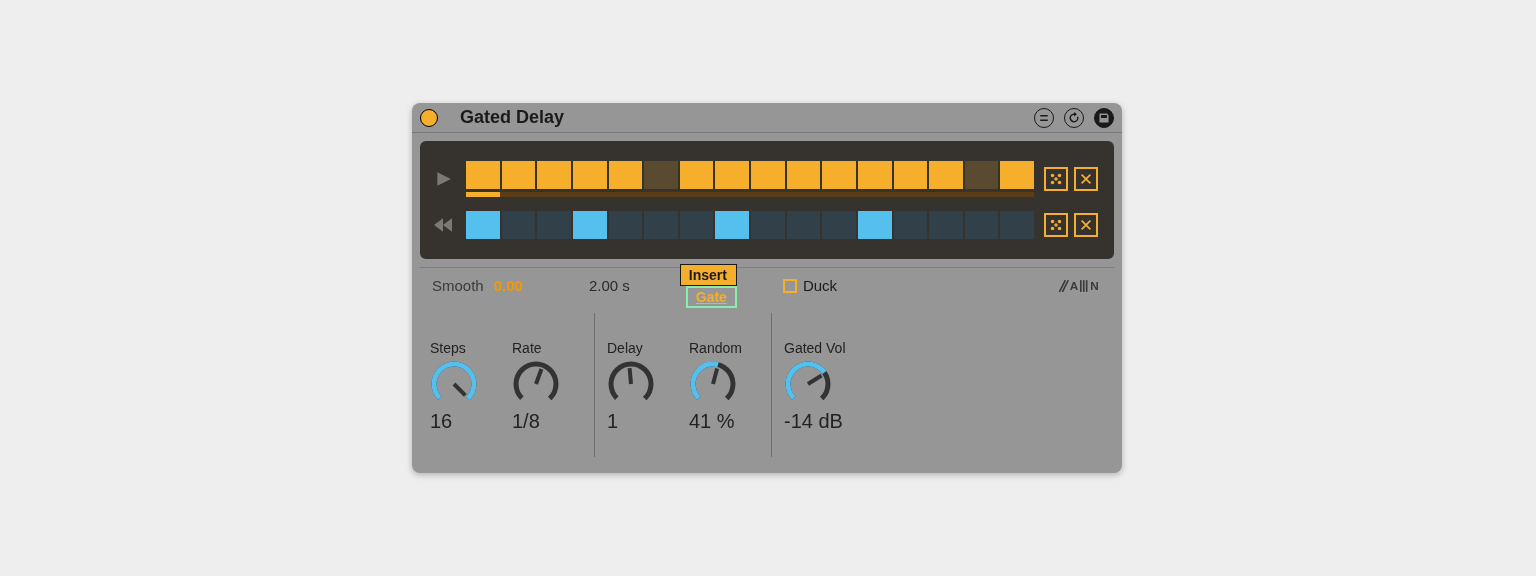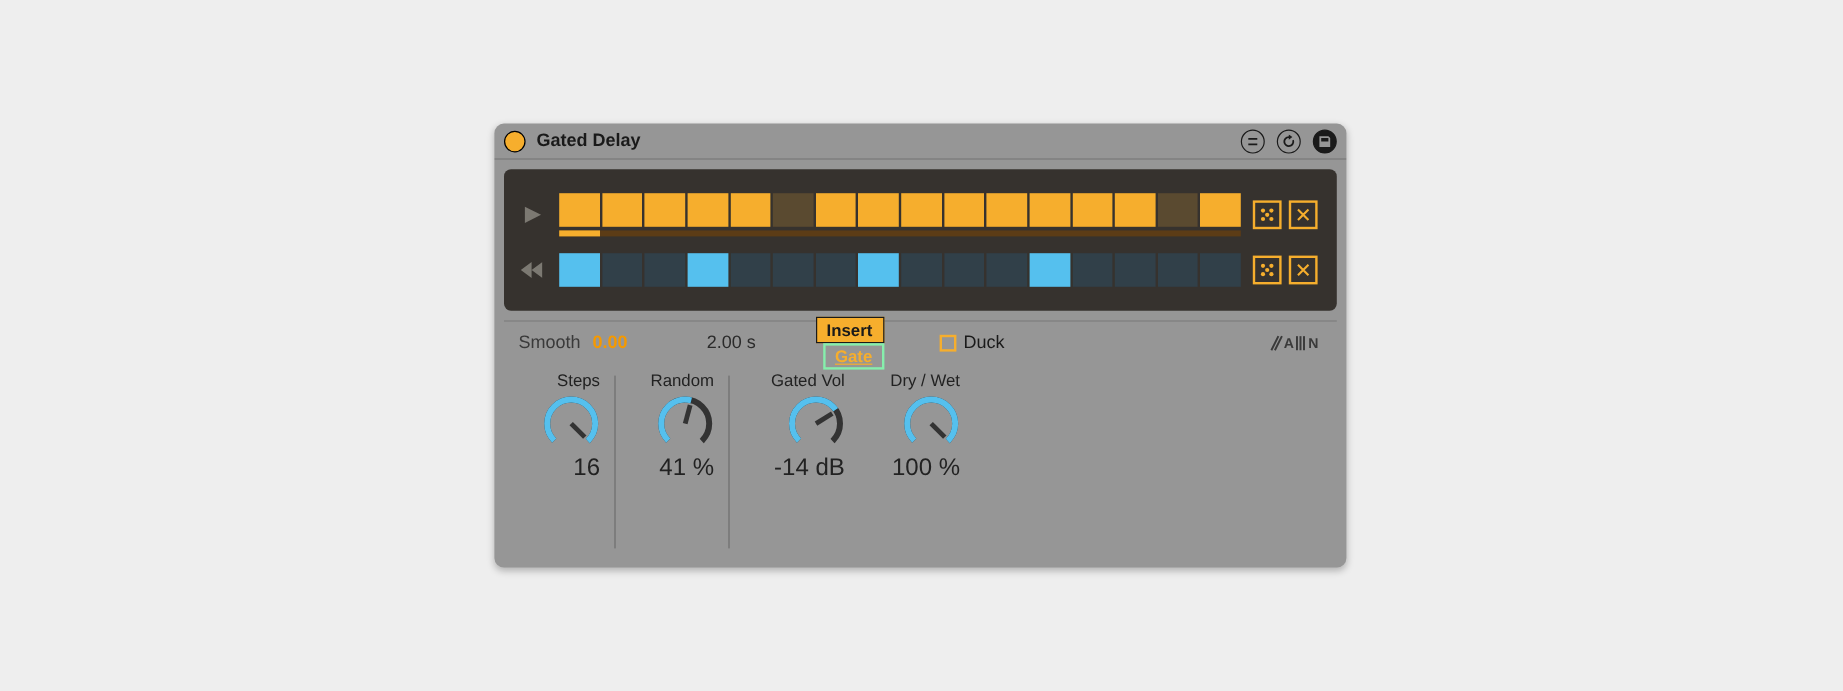--- a/index.html
+++ b/index.html
@@ -21,21 +21,21 @@
     display: flex; align-items: center;
     padding: 0 8px;
     gap: 6px;
     border-bottom: 1px solid #7a7a7a;
   }
   .titlebar .power {
     width: 18px; height: 18px; border-radius: 50%;
     background: #f6ae2d;
     border: 1px solid #000;
   }
-  .titlebar .title { font-size: 15px; font-weight: 600; color: #1a1a1a; margin-left: 3px; }
+  .titlebar .title { font-size: 18px; font-weight: 600; color: #1a1a1a; margin-left: 16px; }
   .titlebar .spacer { flex: 1; }
   .titlebar .iconbtn {
     width: 20px; height: 20px;
     border: 1px solid #1a1a1a;
     border-radius: 50%;
     display: inline-flex; align-items: center; justify-content: center;
     margin-left: 4px;
   }
   .titlebar .iconbtn svg { width: 12px; height: 12px; }
   .titlebar .iconbtn.solid { background:#1a1a1a; }
@@ -89,23 +89,24 @@
   
   .knob-area {
     flex:1;
     margin: 0 8px 6px;
     display:flex;
     padding: 6px 4px 6px;
   }
   .knob-group { display:flex; }
   .vdivider { width:1px; background:#6e6e6e; margin:4px 6px; }
   .knob {
-    display:flex; flex-direction:column; align-items:flex-end;
+    display:flex; flex-direction:column; align-items:flex-start;
     padding: 0 6px;
     width: 82px;
+    margin-top: 31px;
   }
   .knob.wide { width: 96px; }
   .knob .klabel { font-size:14px; color:#222; margin-bottom:4px; white-space:nowrap; }
   .knob .kval   { font-size:20px; color:#222; margin-top:2px; }
   .dial { width:48px; height:48px; position:relative; }
   .dial svg { width:100%; height:100%; transform: rotate(-90deg); }
   .dial circle.track { fill:none; stroke:#333; stroke-width:5; }
   .dial circle.arc   { fill:none; stroke:#55c0ee; stroke-width:5; stroke-linecap:butt; }
   .dial .pointer { stroke:#333; stroke-width:4; }
   .dial.blue circle.arc { stroke:#55c0ee; }
@@ -262,23 +263,45 @@
             <div class="klabel">Steps</div>
             <div class="dial blue"><svg viewBox="0 0 48 48">
                 <g transform="rotate(225 24 24)">
                   <circle class="track" cx="24" cy="24" r="20" stroke-dasharray="94.24777960769379 125.66370614359172"></circle>
                   <circle class="arc" cx="24" cy="24" r="20" stroke-dasharray="94.24777960769379 125.66370614359172"></circle>
                 </g>
                 <line class="pointer" transform="rotate(90 24 24)" x1="24" y1="24" x2="35.31370849898476" y2="35.31370849898476"></line>
               </svg></div>
             <div class="kval">16</div>
           </div>
+          <div class="knob">
+            <div class="klabel">Rate</div>
+            <div class="dial blue"><svg viewBox="0 0 48 48">
+                <g transform="rotate(225 24 24)">
+                  <circle class="track" cx="24" cy="24" r="20" stroke-dasharray="94.24777960769379 125.66370614359172"></circle>
+                  <circle class="arc" cx="24" cy="24" r="20" stroke-dasharray="0 125.66370614359172"></circle>
+                </g>
+                <line class="pointer" transform="rotate(90 24 24)" x1="24" y1="24" x2="29.472322293210702" y2="8.964918067425467"></line>
+              </svg></div>
+            <div class="kval">1/8</div>
+          </div>
         </div>
         <div class="vdivider"></div>
         <div class="knob-group">
+          <div class="knob">
+            <div class="klabel">Delay</div>
+            <div class="dial blue"><svg viewBox="0 0 48 48">
+                <g transform="rotate(225 24 24)">
+                  <circle class="track" cx="24" cy="24" r="20" stroke-dasharray="94.24777960769379 125.66370614359172"></circle>
+                  <circle class="arc" cx="24" cy="24" r="20" stroke-dasharray="0 125.66370614359172"></circle>
+                </g>
+                <line class="pointer" transform="rotate(90 24 24)" x1="24" y1="24" x2="22.60550811603747" y2="8.060884830532071"></line>
+              </svg></div>
+            <div class="kval">1</div>
+          </div>
           <div class="knob">
             <div class="klabel">Random</div>
             <div class="dial blue"><svg viewBox="0 0 48 48">
                 <g transform="rotate(225 24 24)">
                   <circle class="track" cx="24" cy="24" r="20" stroke-dasharray="94.24777960769379 125.66370614359172"></circle>
                   <circle class="arc" cx="24" cy="24" r="20" stroke-dasharray="51.83627878423159 125.66370614359172"></circle>
                 </g>
                 <line class="pointer" transform="rotate(90 24 24)" x1="24" y1="24" x2="28.141104721640332" y2="8.545186779374907"></line>
               </svg></div>
             <div class="kval">41 %</div>
@@ -290,28 +313,17 @@
             <div class="klabel">Gated Vol</div>
             <div class="dial blue"><svg viewBox="0 0 48 48">
                 <g transform="rotate(225 24 24)">
                   <circle class="track" cx="24" cy="24" r="20" stroke-dasharray="94.24777960769379 125.66370614359172"></circle>
                   <circle class="arc" cx="24" cy="24" r="20" stroke-dasharray="65.97344572538564 125.66370614359172"></circle>
                 </g>
                 <line class="pointer" transform="rotate(90 24 24)" x1="24" y1="24" x2="37.56876953850281" y2="15.521291772268722"></line>
               </svg></div>
             <div class="kval">-14 dB</div>
           </div>
-          <div class="knob wide">
-            <div class="klabel">Dry / Wet</div>
-            <div class="dial blue"><svg viewBox="0 0 48 48">
-                <g transform="rotate(225 24 24)">
-                  <circle class="track" cx="24" cy="24" r="20" stroke-dasharray="94.24777960769379 125.66370614359172"></circle>
-                  <circle class="arc" cx="24" cy="24" r="20" stroke-dasharray="94.24777960769379 125.66370614359172"></circle>
-                </g>
-                <line class="pointer" transform="rotate(90 24 24)" x1="24" y1="24" x2="35.31370849898476" y2="35.31370849898476"></line>
-              </svg></div>
-            <div class="kval">100 %</div>
-          </div>
         </div>
       </div>
 
   </div>
 </div>
 
 </body></html>

